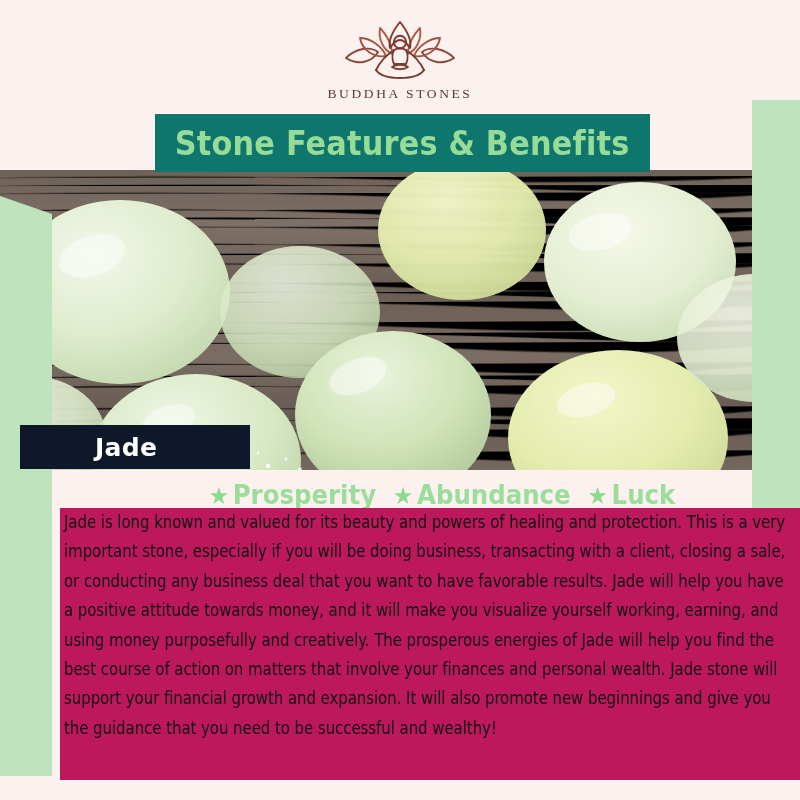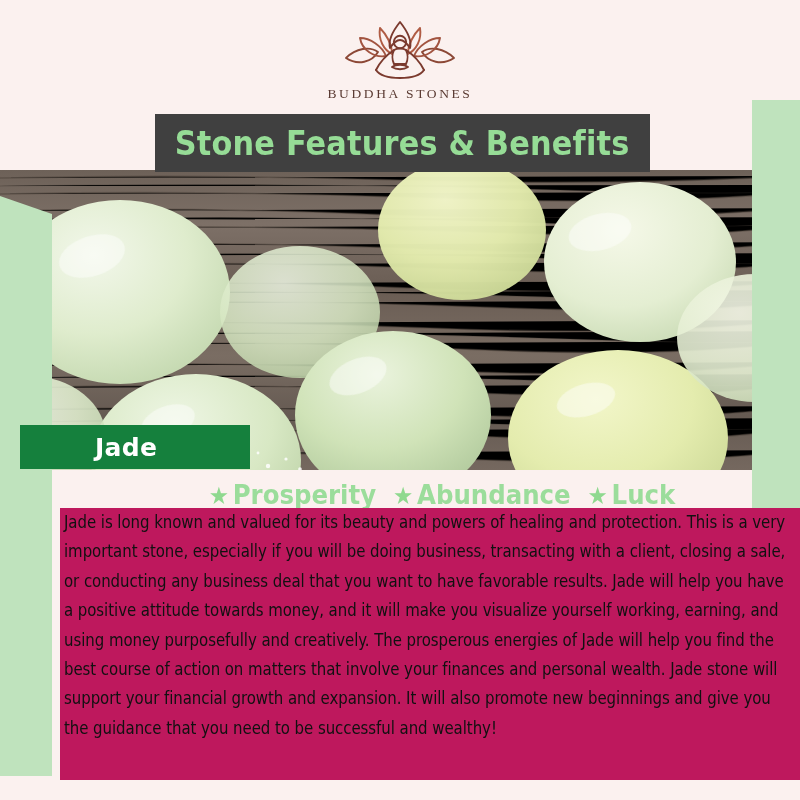--- a/index.html
+++ b/index.html
@@ -35,21 +35,21 @@
   .logo-mark { width:148px; height:62px; display:block; }
   .logo-word {
     margin-top:6px;
     font-family:"Liberation Serif", serif;
     font-size:13.5px; letter-spacing:2.6px; color:#5A3A32; font-weight:400;
   }
 
   
   .title-strip {
     position:absolute; left:155px; top:114px; width:495px; height:58px;
-    background:#404040; z-index:5;
+    background:#0f766e; z-index:5;
     display:flex; align-items:center; justify-content:center;
   }
   .title-text {
     font-family:"DejaVu Sans", sans-serif;
     font-weight:bold;
     font-size:33px;
     color:#96DC96;
     letter-spacing:0.2px;
     transform: scaleX(0.92);
     white-space:nowrap;
@@ -58,21 +58,21 @@
   
   .photo {
     position:absolute; left:0; top:170px; width:800px; height:300px; z-index:2;
     overflow:hidden; background:#6b5a4d;
   }
   .photo svg { display:block; width:800px; height:300px; }
 
   
   .jade-bar {
     position:absolute; left:20px; top:425px; width:230px; height:44px;
-    background:#15803d; z-index:6;
+    background:#0f172a; z-index:6;
     display:flex; align-items:center;
   }
   .jade-text {
     margin-left:75px;
     font-family:"DejaVu Sans", sans-serif;
     font-weight:bold; font-size:25px; color:#FFFFFF; letter-spacing:0.3px;
   }
 
   
   .content {

